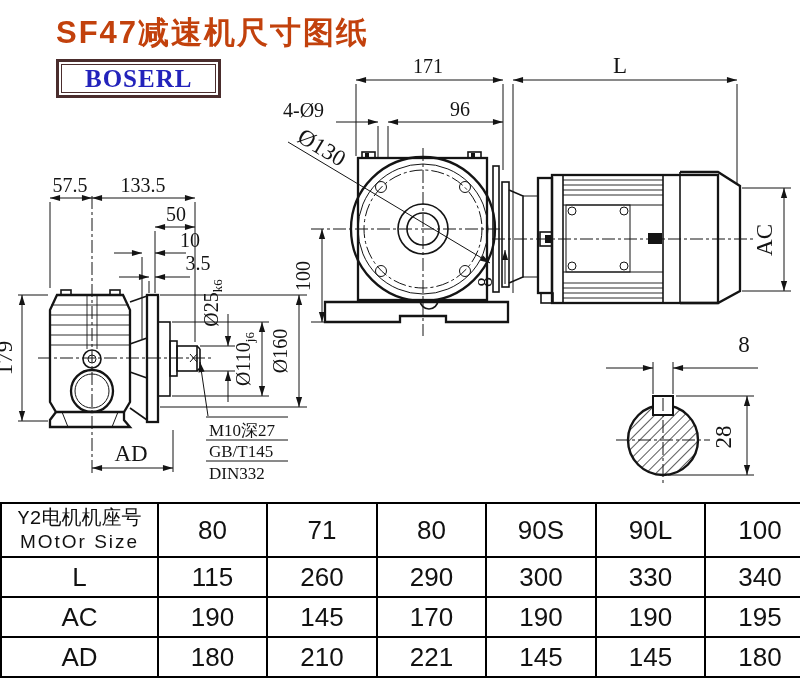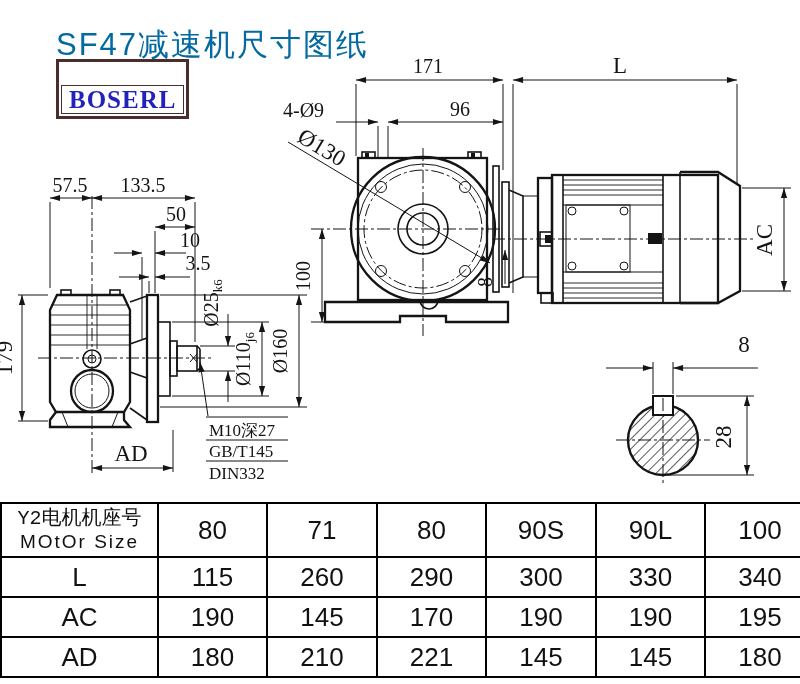--- a/index.html
+++ b/index.html
@@ -1,22 +1,22 @@
 <!DOCTYPE html>
 <html><head>
 <meta charset="utf-8">
 <style>
   html,body{margin:0;padding:0;background:#fff;}
   .page{position:relative;width:800px;height:684px;background:#ffffff;overflow:hidden;
         font-family:"Liberation Sans",sans-serif;color:#141414;}
-  .title{position:absolute;left:56px;top:24px;font-size:31px;font-weight:normal;
-         letter-spacing:2px;color:#0369a1;white-space:nowrap;}
+  .title{position:absolute;left:56px;top:12px;font-size:31px;font-weight:bold;
+         letter-spacing:2px;color:#c2410c;white-space:nowrap;}
   .logo{position:absolute;left:56px;top:59px;border:3px solid #4a2d2d;padding:2px;background:#fff;}
   .logo-inner{border:1px solid #4a2d2d;color:#2323bb;font-family:"Liberation Serif",serif;
-         font-weight:bold;font-size:25px;line-height:27px;padding:0 7px;letter-spacing:1px;margin-top:21px;}
+         font-weight:bold;font-size:25px;line-height:27px;padding:0 23px;letter-spacing:1px;}
   svg.draw{position:absolute;left:0;top:0;}
   svg .o2{stroke:#141414;stroke-width:2.3;fill:none;stroke-linejoin:miter;}
   svg .o{stroke:#141414;stroke-width:1.6;fill:none;}
   svg .t{stroke:#141414;stroke-width:1;fill:none;}
   svg .f{stroke:#141414;stroke-width:0.9;fill:none;}
   svg .cl{stroke:#141414;stroke-width:1;fill:none;stroke-dasharray:13 3 3 3;}
   svg .dl{stroke:#141414;stroke-width:1;fill:none;}
   svg text.dim{font-family:"Liberation Serif",serif;font-size:20px;fill:#141414;}
   svg text.big{font-size:23px;}
   svg text.note{font-size:17px;}

